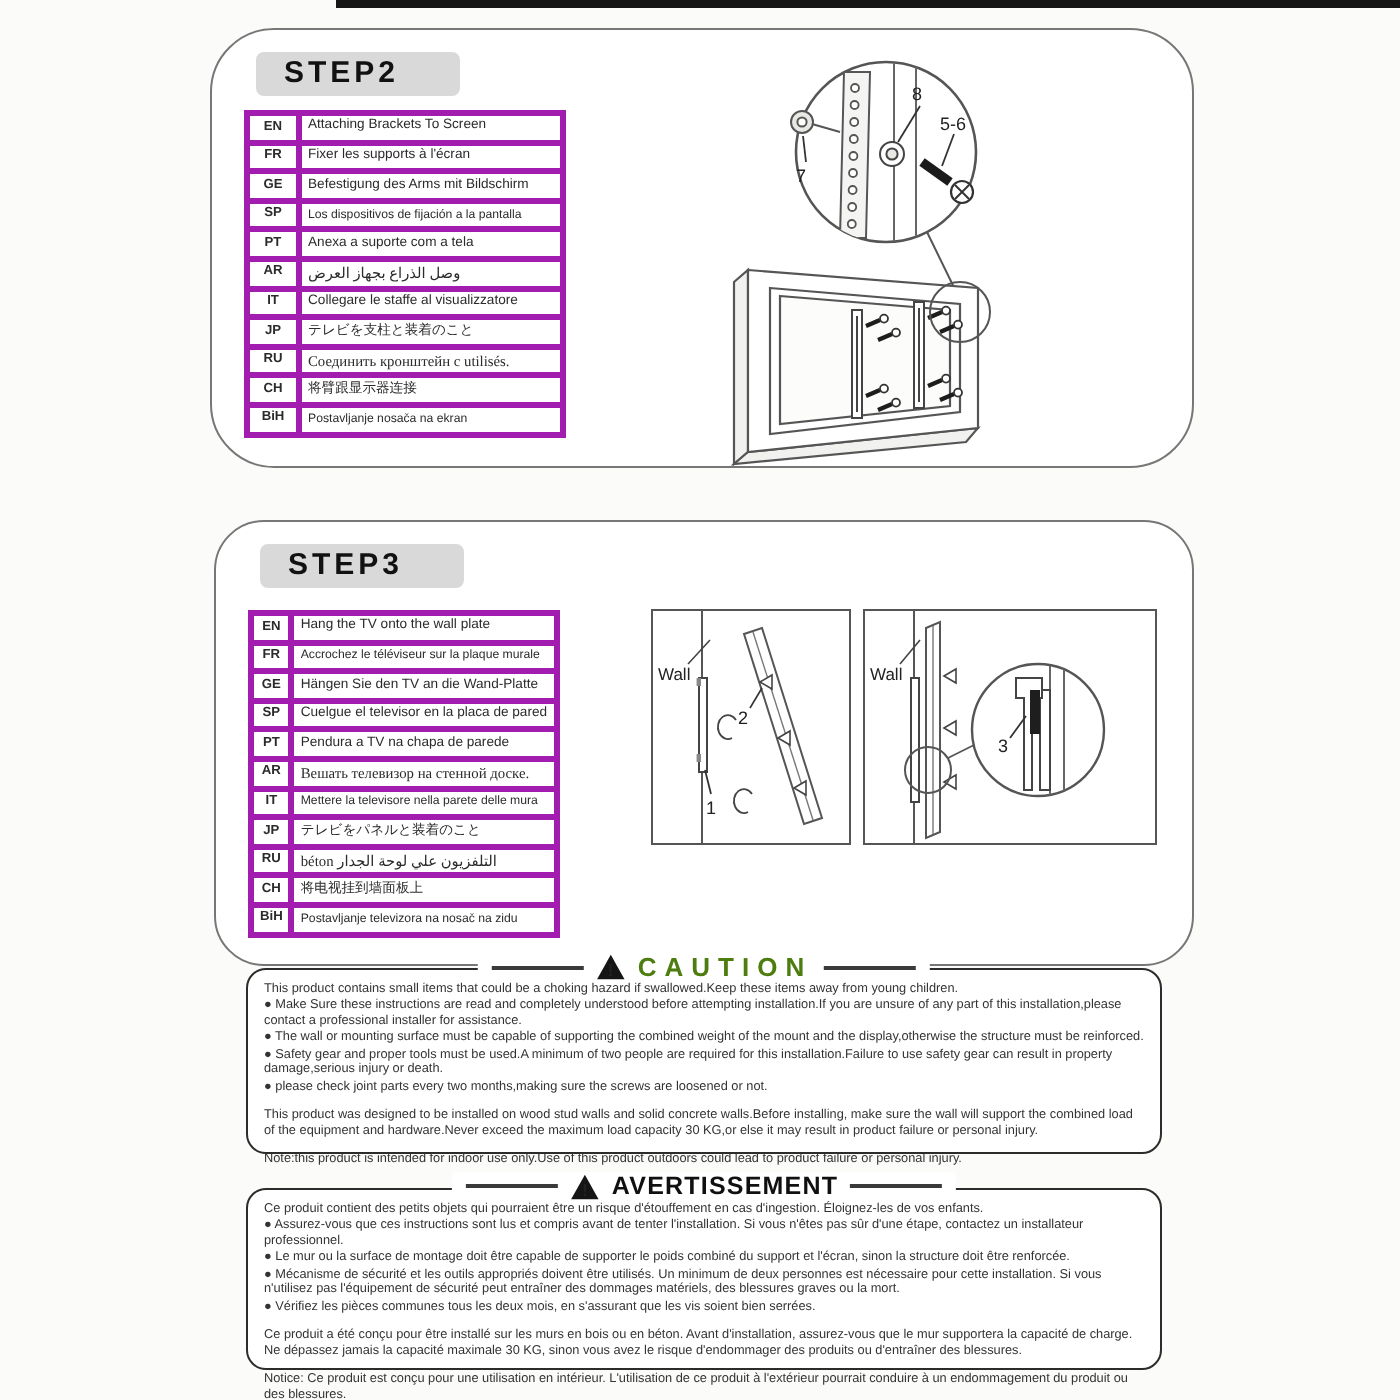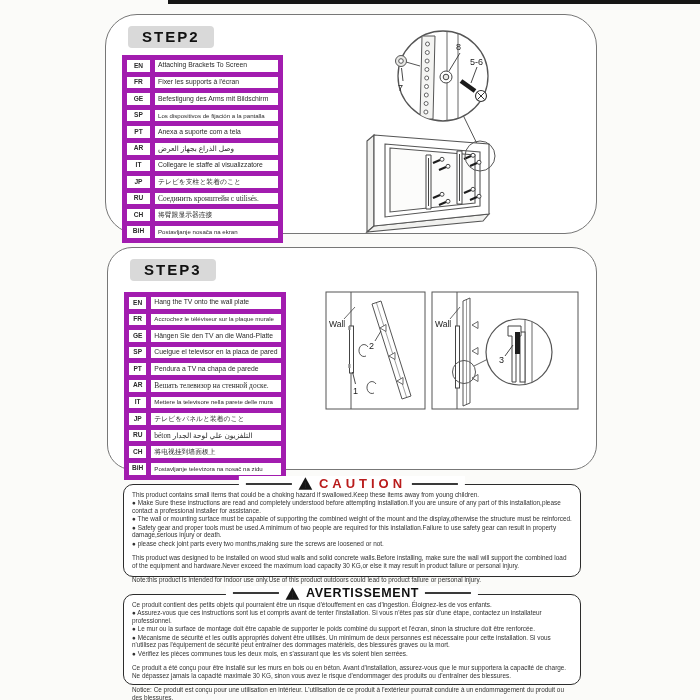--- a/index.html
+++ b/index.html
@@ -9,51 +9,51 @@
     font-family:"Liberation Sans","DejaVu Sans",sans-serif;
     color:#2b2b2b;
     -webkit-font-smoothing:antialiased;
   }
   .top-bar{position:absolute;left:168px;top:0;width:532px;height:4px;background:#161616;}
   
   .panel{
     position:absolute;background:#fff;border:1.5px solid #777;border-radius:32px;
   }
   .panel.step2{left:105px;top:14px;width:490px;height:218px;}
-  .panel.step3{left:107px;top:247px;width:488px;height:221px;border-radius:25px;}
+  .panel.step3{left:107px;top:260px;width:488px;height:221px;border-radius:25px;}
   .step-badge{
     position:absolute;left:22px;top:11px;background:#d9d9d9;border-radius:4px;
-    padding:2px 14px 3px 14px;font-weight:bold;font-size:15px;letter-spacing:2px;color:#111;
+    padding:2px 30px 3px 14px;font-weight:bold;font-size:15px;letter-spacing:2px;color:#111;
   }
   
   table.lang{border-collapse:collapse;position:absolute;background:#fff;}
   .step2 table.lang{left:16px;top:40px;width:161px;}
   .step3 table.lang{left:16px;top:44px;width:153px;}
   table.lang td{
-    border:5px solid #a21caf;height:11.6px;padding:0 3px;vertical-align:middle;
+    border:3px solid #a21caf;height:11.6px;padding:0 3px;vertical-align:middle;
     font-size:6.8px;line-height:1;white-space:nowrap;overflow:hidden;
   }
   table.lang td.code{width:17px;text-align:center;font-weight:bold;font-size:6.6px;letter-spacing:0;}
   table.lang tr.serif td.text{font-family:"Liberation Serif","DejaVu Serif",serif;font-size:7.4px;}
   table.lang td.text.small{font-size:6.1px;}
   
   svg.diagram{position:absolute;left:0;top:0;}
   svg text{font-family:"Liberation Sans","DejaVu Sans",sans-serif;fill:#222;}
   
   .note-box{
     position:absolute;background:#fff;border:1.6px solid #2c2c2c;border-radius:10px;
   }
   .note-box.caution{left:123px;top:484px;width:456px;height:91px;}
   .note-box.warning{left:123px;top:594px;width:456px;height:89px;}
   .box-title{
     position:absolute;top:-9px;left:50%;transform:translateX(-50%);
     background:#fff;padding:0 7px;display:flex;align-items:center;gap:6px;white-space:nowrap;
   }
   .title-dash{width:46px;height:2px;background:#3a3a3a;}
-  .caution .box-title .title-word{font-size:13px;font-weight:600;letter-spacing:4px;color:#b91c1c;}
+  .caution .box-title .title-word{font-size:13px;font-weight:600;letter-spacing:4px;color:#4d7c0f;}
   .warning .box-title .title-word{font-size:12.5px;font-weight:bold;letter-spacing:0.6px;color:#101010;text-align:right;}
   .warn-icon{width:15px;height:13px;display:block;}
   .note-content{padding:6px 8px 0 8px;}
   .note-content p{margin:0 0 1px 0;font-size:6.4px;line-height:1.17;color:#333;}
   .note-content p.gap{margin-top:7px;}
 </style>
 </head>
 <body>
 
 <div class="top-bar"></div>

